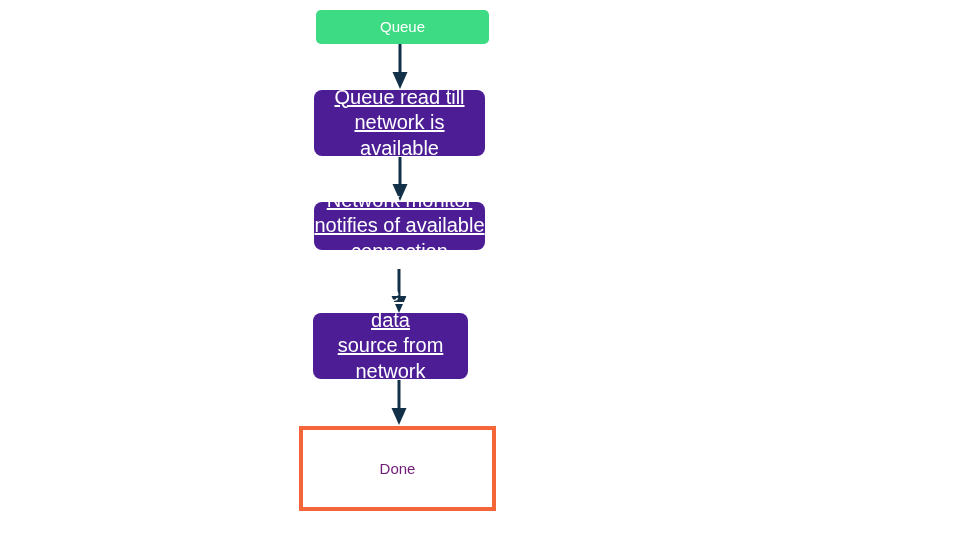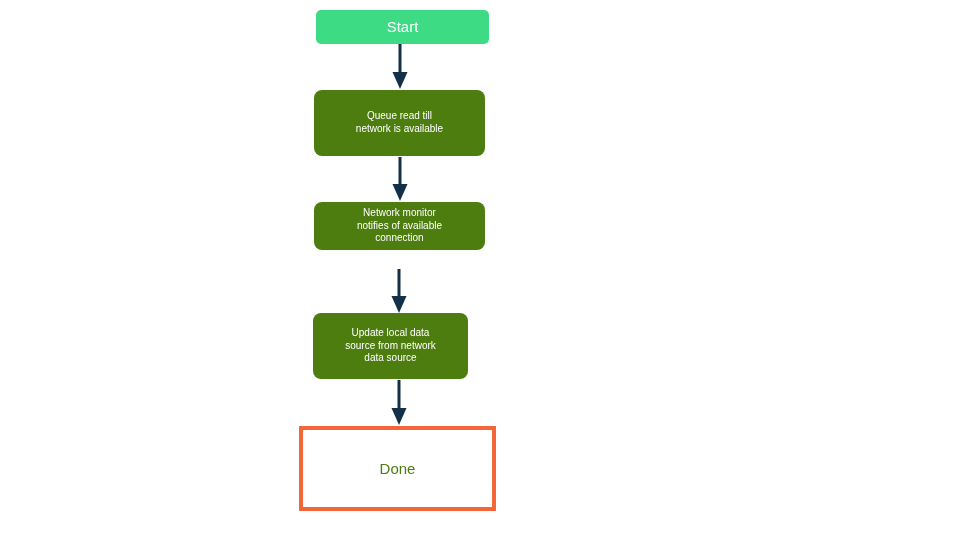--- a/index.html
+++ b/index.html
@@ -44,24 +44,25 @@
     width: 173px;
     height: 34px;
     background: #3ddc84;
     border-radius: 5px;
     color: #ffffff;
     font-size: 15px;
   }
 
   
   .node-process {
-    background: #4d7c0f;
+    background: #4c1d95;
     border-radius: 8px;
     color: #ffffff;
-    font-size: 10px;
+    font-size: 20px;
+    text-decoration: underline;
   }
   .node-queue-read {
     left: 314px;
     top: 90px;
     width: 171px;
     height: 66px;
   }
   .node-network-monitor {
     left: 314px;
     top: 202px;
@@ -77,37 +78,37 @@
 
   
   .node-done {
     left: 299px;
     top: 426px;
     width: 197px;
     height: 85px;
     background: #ffffff;
     border: 4px solid #f4663a;
     border-radius: 0;
-    color: #4d7c0f;
+    color: #701a75;
     font-size: 15px;
   }
 
   
   .arrow {
     position: absolute;
     display: block;
   }
 </style>
 </head>
 <body>
 
 <div id="canvas">
 
   <div class="node node-start">
-    <span class="node-label">Start</span>
+    <span class="node-label">Queue</span>
   </div>
 
   <svg class="arrow" style="left:388px; top:44px;" width="24" height="46" viewBox="0 0 24 46">
     <line x1="12" y1="0" x2="12" y2="32" stroke="#123047" stroke-width="3"></line>
     <polygon points="12,45 4.5,28 19.5,28" fill="#123047"></polygon>
   </svg>
 
   <div class="node node-process node-queue-read">
     <span class="node-label">Queue read till
 network is available</span>

